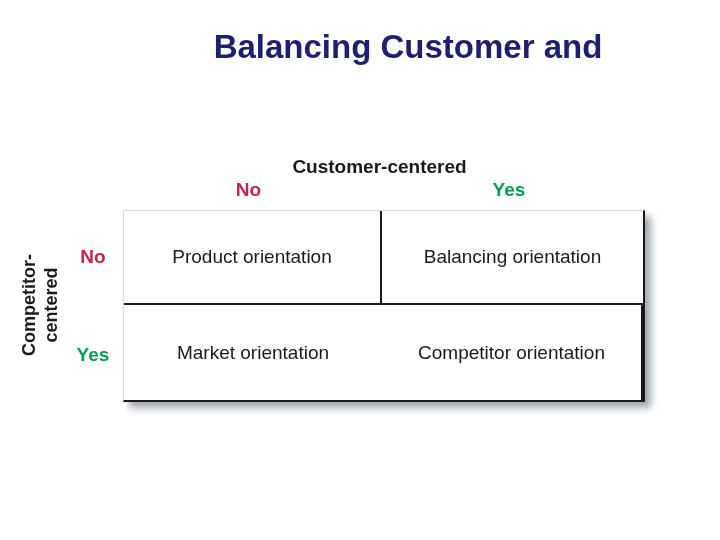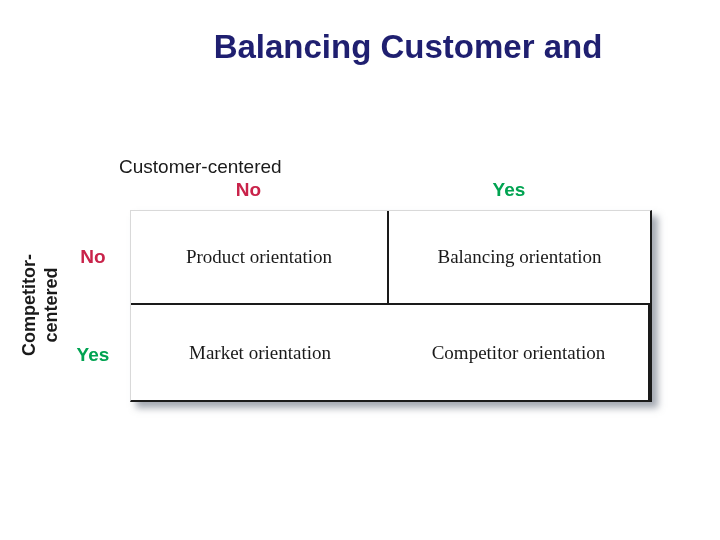--- a/index.html
+++ b/index.html
@@ -17,22 +17,22 @@
     color:#1F1F70;
     font-size:33px;
     font-weight:bold;
     line-height:45px;
     letter-spacing:0px;
     padding-left:48px;
   }
   .col-axis-label{
     position:absolute;
     left:119px; top:156px; width:521px;
-    text-align:left;
-    font-size:19px; font-weight:normal; color:#1a1a1a;
+    text-align:center;
+    font-size:19px; font-weight:bold; color:#1a1a1a;
   }
   .col-no{
     position:absolute;
     left:119px; top:179px; width:259px;
     text-align:center;
     font-size:19px; font-weight:bold; color:#C9234A;
   }
   .col-yes{
     position:absolute;
     left:378px; top:179px; width:262px;
@@ -57,32 +57,31 @@
   }
   .row-yes{
     position:absolute;
     left:72px; top:355px; width:42px;
     transform:translateY(-50%);
     text-align:center;
     font-size:19px; font-weight:bold; color:#00A351;
   }
   .matrix{
     position:absolute;
-    left:130px; top:210px;
+    left:123px; top:210px;
     width:519px; height:189px;
     background:#ffffff;
     border-top:1px solid #d9d9d9;
     border-left:1px solid #d9d9d9;
     border-right:2px solid #1a1a1a;
     border-bottom:2px solid #1a1a1a;
     box-shadow:6px 6px 7px rgba(90,98,115,0.55);
     display:grid;
     grid-template-columns:258px 1fr;
     grid-template-rows:94px 1fr;
-    font-family:Liberation Serif, serif;
   }
   .cell{
     display:flex;
     align-items:center;
     justify-content:center;
     font-size:19px;
     color:#1a1a1a;
   }
   .cell.r1{border-bottom:2px solid #1a1a1a;}
   .cell.c1{border-right:2px solid #1a1a1a;}

